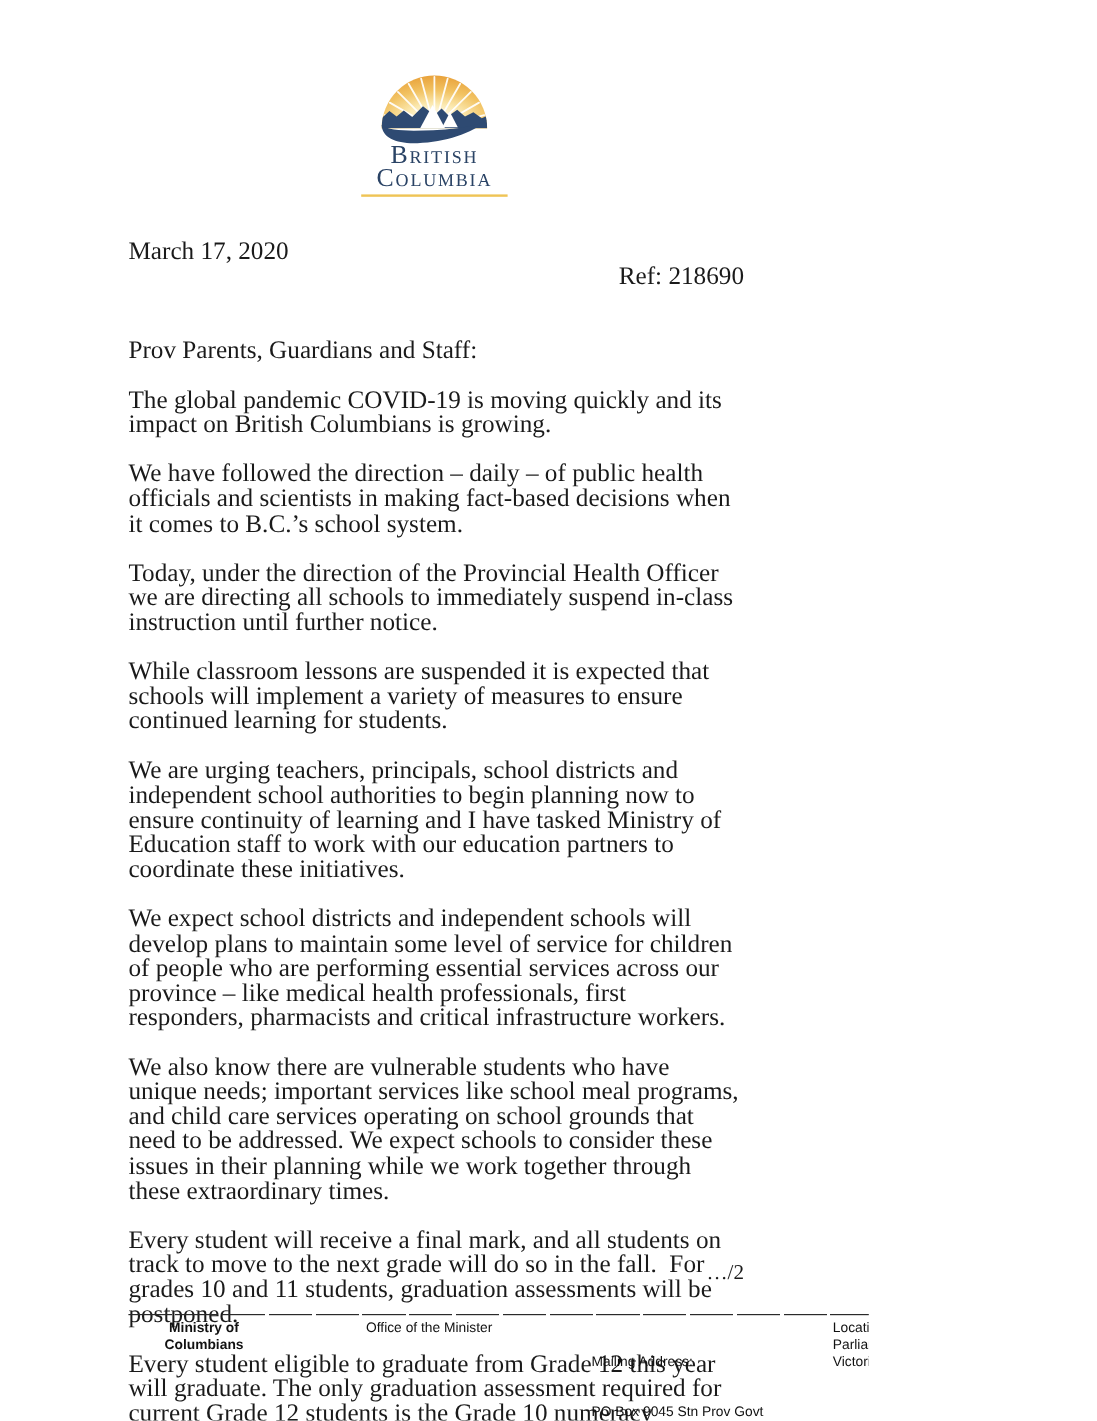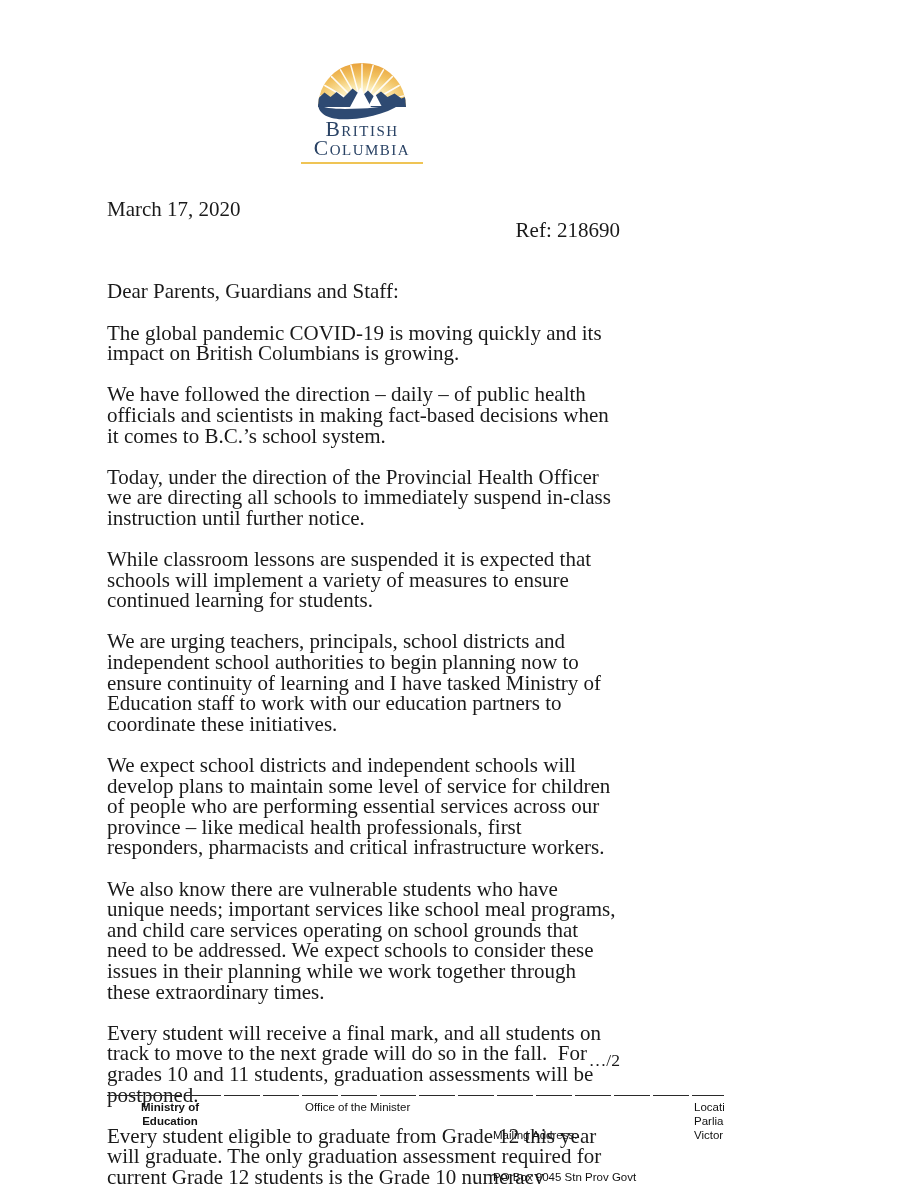--- a/index.html
+++ b/index.html
@@ -107,39 +107,39 @@
       <path fill="#2E4A72" d="M2,44 C2.5,55.5 15,60 32,59.3 C55,58.3 77,51.5 90,40 C82,45 63,47.8 45,48.5 C26,49.2 8,49.5 2,44 Z"></path>
     </svg>
     <div class="logo-name">British</div>
     <div class="logo-name">Columbia</div>
     <div class="logo-underline"></div>
   </div>
 
   <div class="letter-body">
     <p class="letter-date">March 17, 2020</p>
     <p class="letter-ref">Ref: 218690</p>
-    <p class="salutation">Dear Parents, Guardians and Staff:</p>
+    <p class="salutation">Prov Parents, Guardians and Staff:</p>
     <p>The global pandemic COVID-19 is moving quickly and its impact on British Columbians is growing.</p>
     <p>We have followed the direction – daily – of public health officials and scientists in making fact-based decisions when it comes to B.C.’s school system.</p>
     <p>Today, under the direction of the Provincial Health Officer we are directing all schools to immediately suspend in-class instruction until further notice.</p>
     <p>While classroom lessons are suspended it is expected that schools will implement a variety of measures to ensure continued learning for students.</p>
     <p>We are urging teachers, principals, school districts and independent school authorities to begin planning now to ensure continuity of learning and I have tasked Ministry of Education staff to work with our education partners to coordinate these initiatives.</p>
     <p>We expect school districts and independent schools will develop plans to maintain some level of service for children of people who are performing essential services across our province – like medical health professionals, first responders, pharmacists and critical infrastructure workers.</p>
     <p>We also know there are vulnerable students who have unique needs; important services like school meal programs, and child care services operating on school grounds that need to be addressed. We expect schools to consider these issues in their planning while we work together through these extraordinary times.</p>
     <p>Every student will receive a final mark, and all students on track to move to the next grade will do so in the fall.  For grades 10 and 11 students, graduation assessments will be postponed.</p>
     <p>Every student eligible to graduate from Grade 12 this year will graduate. The only graduation assessment required for current Grade 12 students is the Grade 10 numeracy assessment. The Ministry of Education will ensure Grade 12 students who have not yet completed this assessment and who are otherwise on track to graduate are able to meet this graduation requirement.</p>
   </div>
 
   <div class="page-marker">…/2</div>
 
   <div class="footer-rule"></div>
   <div class="footer">
     <div class="col col-ministry">
       <div>Ministry of</div>
-      <div>Education</div>
+      <div>Columbians</div>
     </div>
     <div class="col col-office">Office of the Minister</div>
     <div class="col col-mailing">
       <div>Mailing Address:</div>
       <div>PO Box 9045 Stn Prov Govt</div>
       
     </div>
     <div class="col col-location">
       <div>Location:</div>
       <div>Parliament Buildings</div>

